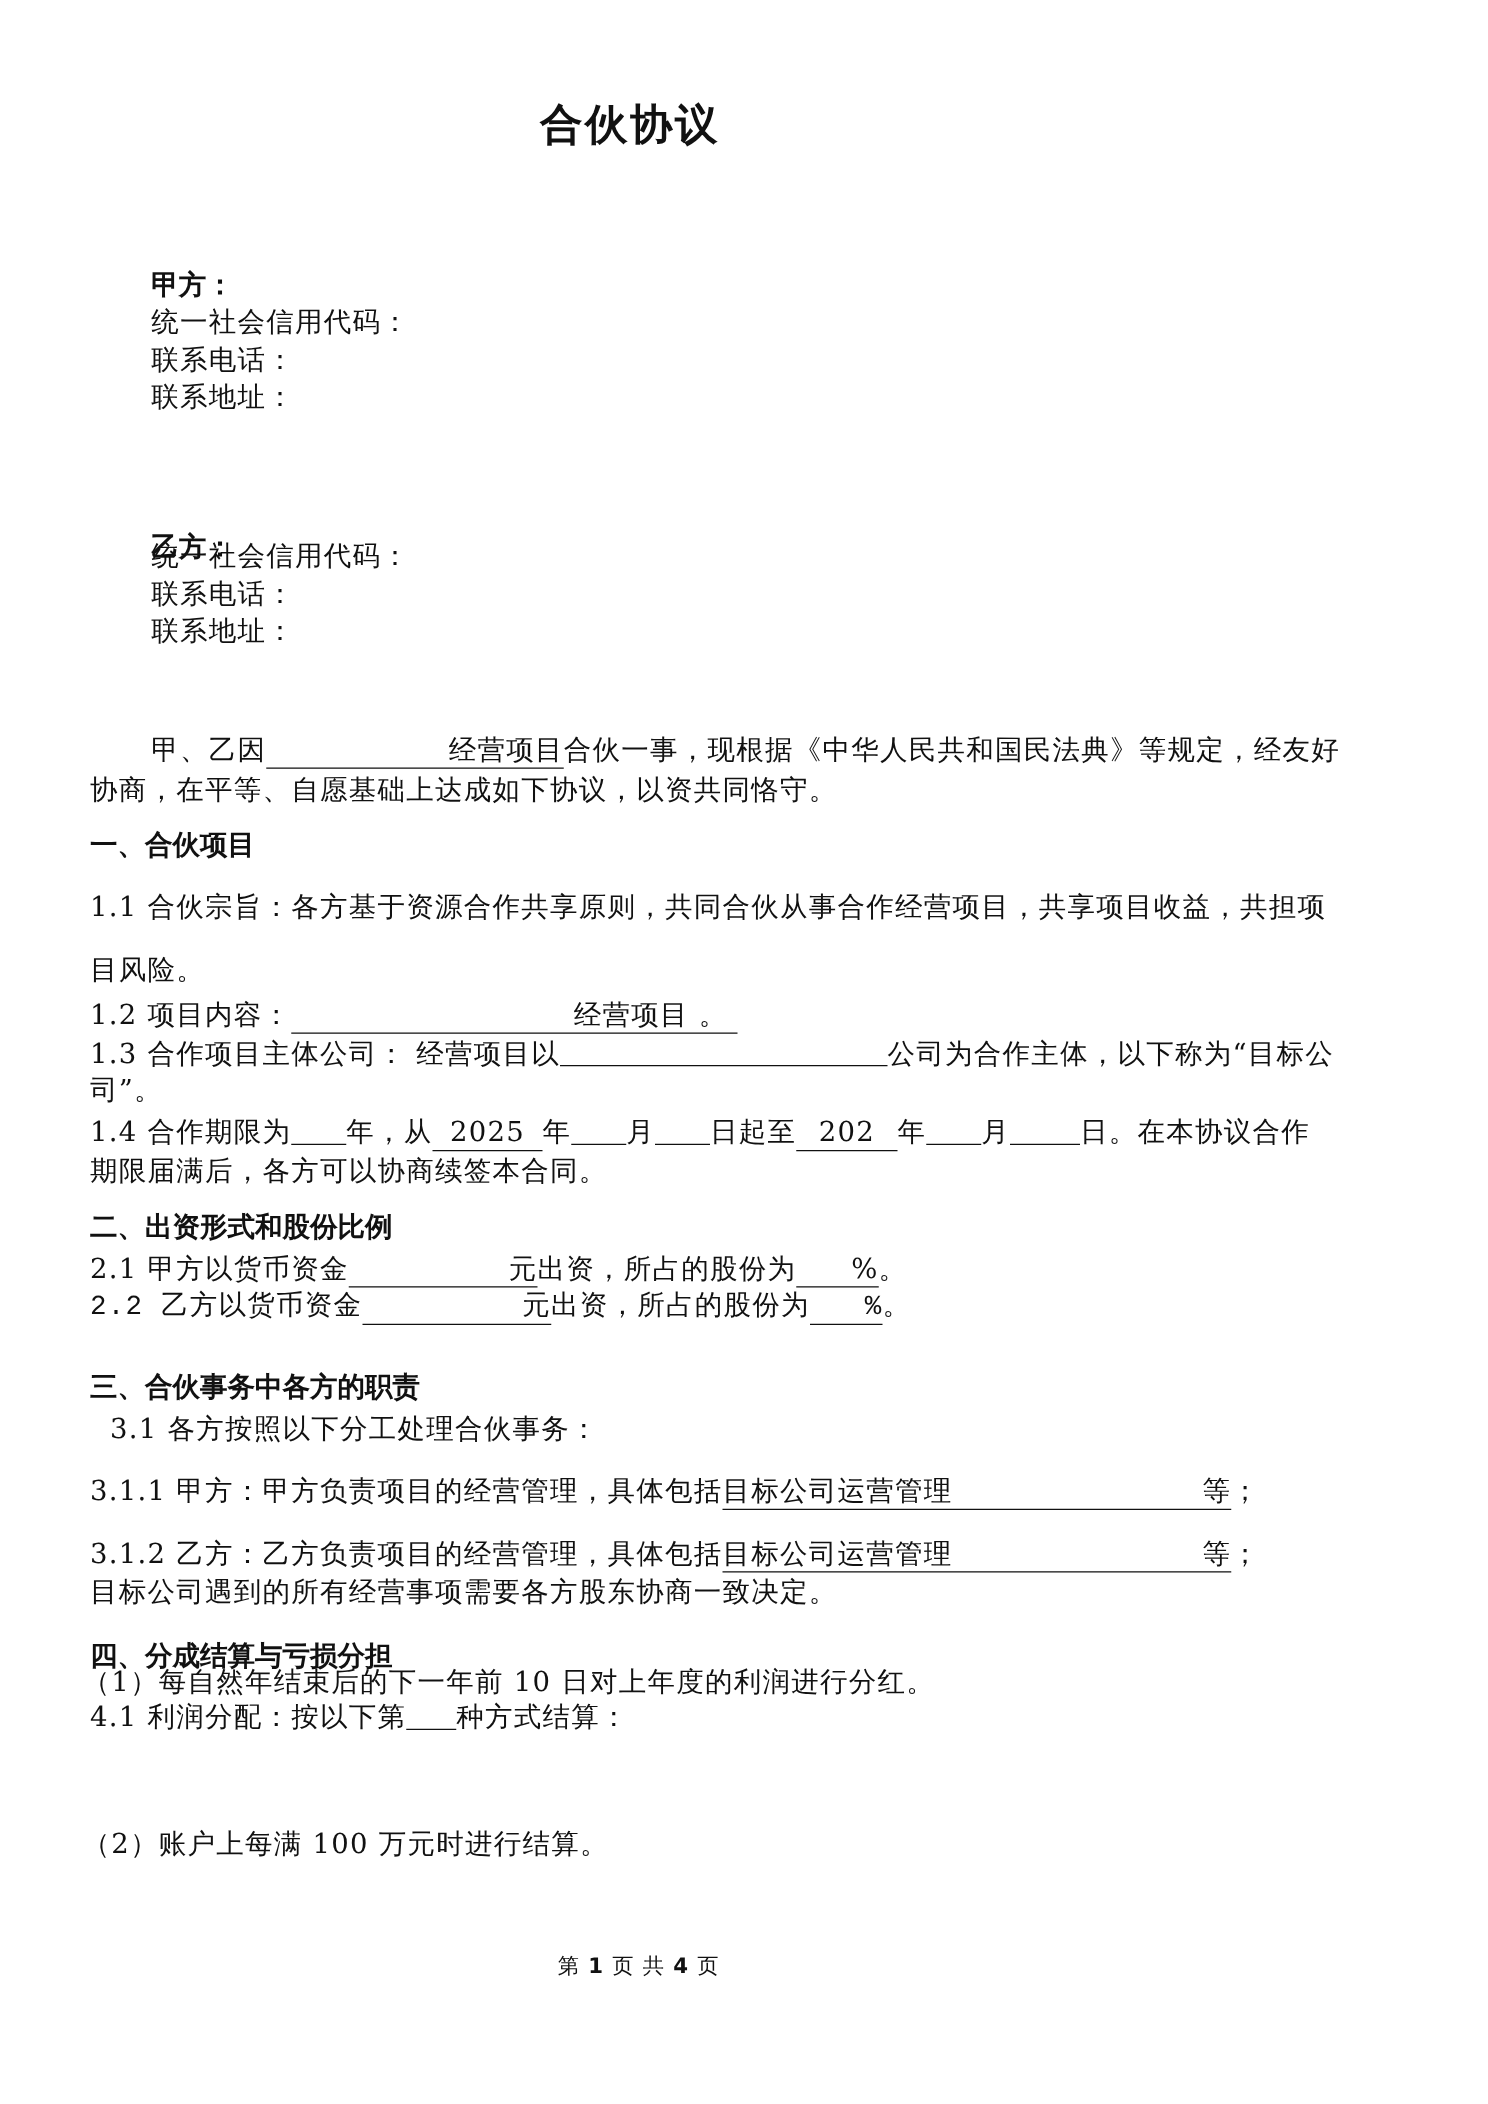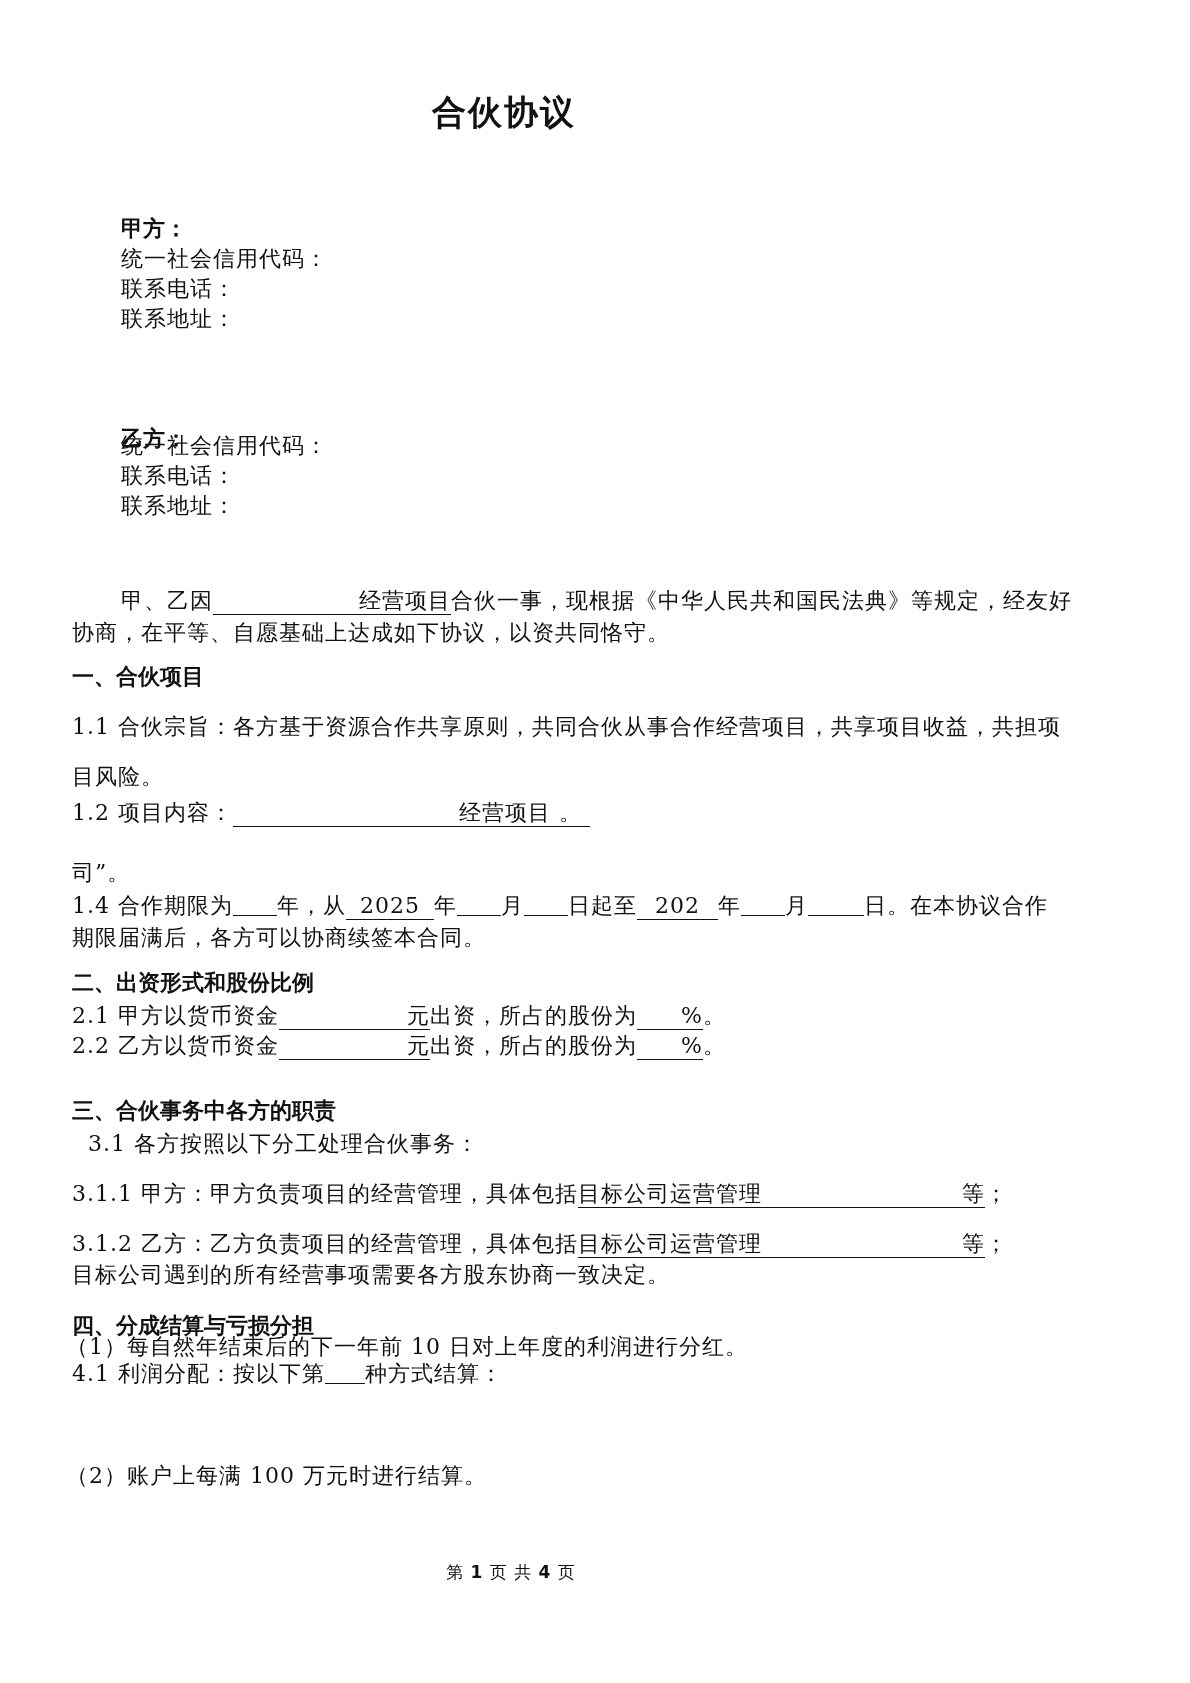--- a/index.html
+++ b/index.html
@@ -1,21 +1,21 @@
 <!DOCTYPE html>
 <html><head>
   <meta charset="utf-8">
   <style>
     html, body { margin: 0; padding: 0; background: #ffffff; }
     body { width: 1190px; height: 1683px; position: relative; overflow: hidden;
            font-family: "DejaVu Serif", "Liberation Serif", serif; color: #111; }
     .page { position: absolute; left: 0; top: 0; width: 1190px; height: 1683px; background: #fff; }
     .ln { position: absolute; left: 72px; font-size: 22px; line-height: 26px; white-space: nowrap; letter-spacing: 1px; }
     .ind { left: 121px; }
-    .title { position: absolute; left: 0; width: 1008px; top: 92px; text-align: center;
+    .title { position: absolute; left: 0; width: 1008px; top: 80px; text-align: center;
              font-size: 34px; font-weight: bold; letter-spacing: 2px; line-height: 40px; }
     .b { font-weight: bold; font-family: "DejaVu Sans", "Liberation Sans", sans-serif; letter-spacing: 0; }
     .blank { display: inline-block; border-bottom: 1.5px solid #111; height: 22px; vertical-align: baseline; margin-bottom: -3px; }
     .ublank { display: inline-block; border-bottom: 1.5px solid #111; }
     .footer { position: absolute; left: 0; width: 1022px; top: 1561px; text-align: center; font-size: 17px; letter-spacing: 1px; }
     .footer b { font-family: "DejaVu Sans", sans-serif; }
   </style>
 </head>
 <body>
 
@@ -37,31 +37,34 @@
     <span>甲、乙因</span><span class="ublank" style="padding-left:146px;"><span>经营项目</span></span><span>合伙一事，现根据《中华人民共和国民法典》等规定，经友好</span>
   </div>
   <div class="ln" style="top:620px;">协商，在平等、自愿基础上达成如下协议，以资共同恪守。</div>
 
   <div class="ln b" style="top:664px;">一、合伙项目</div>
   <div class="ln" style="top:714px;">1.1 合伙宗旨：各方基于资源合作共享原则，共同合伙从事合作经营项目，共享项目收益，共担项</div>
   <div class="ln" style="top:764px;">目风险。</div>
   <div class="ln" style="top:800px;">
     <span>1.2 项目内容：</span><span class="ublank" style="padding-left:226px;"><span>经营项目 。</span>&nbsp;</span>
   </div>
+  <div class="ln" style="top:830px;">
+    <span>1.3 合作项目主体公司：  经营项目以</span><span class="blank" style="width:262px;"></span><span>公司为合作主体，以下称为“目标公</span>
+  </div>
   <div class="ln" style="top:860px;">司”。</div>
   <div class="ln" style="top:893px;">
     <span>1.4  合作期限为</span><span class="blank" style="width:44px;"></span><span>年，从</span><span class="ublank" style="padding:0 14px;"><span>2025</span></span><span>年</span><span class="blank" style="width:44px;"></span><span>月</span><span class="blank" style="width:44px;"></span><span>日起至</span><span class="ublank" style="padding:0 18px;"><span>202</span></span><span>年</span><span class="blank" style="width:44px;"></span><span>月</span><span class="blank" style="width:56px;"></span><span>日。在本协议合作</span>
   </div>
   <div class="ln" style="top:925px;">期限届满后，各方可以协商续签本合同。</div>
 
   <div class="ln b" style="top:970px;">二、出资形式和股份比例</div>
   <div class="ln" style="top:1003px;">
     <span>2.1 甲方以货币资金</span><span class="ublank" style="padding-left:128px;"><span>元</span></span><span>出资，所占的股份为</span><span class="ublank" style="padding-left:44px;"><span>%</span></span><span>。</span>
   </div>
-  <div class="ln" style="top:1033px;">
+  <div class="ln" style="top:1033px;font-family:Liberation Mono, monospace;">
     <span>2.2 乙方以货币资金</span><span class="ublank" style="padding-left:128px;"><span>元</span></span><span>出资，所占的股份为</span><span class="ublank" style="padding-left:44px;"><span>%</span></span><span>。</span>
   </div>
 
   <div class="ln b" style="top:1082px;margin-top:16px;">三、合伙事务中各方的职责</div>
   <div class="ln" style="top:1131px;margin-left:16px;">3.1 各方按照以下分工处理合伙事务：</div>
   <div class="ln" style="top:1181px;">
     <span>3.1.1 甲方：甲方负责项目的经营管理，具体包括</span><span class="ublank"><span>目标公司运营管理</span><span style="display:inline-block;width:200px;"></span><span>等</span></span><span>；</span>
   </div>
   <div class="ln" style="top:1231px;">
     <span>3.1.2 乙方：乙方负责项目的经营管理，具体包括</span><span class="ublank"><span>目标公司运营管理</span><span style="display:inline-block;width:200px;"></span><span>等</span></span><span>；</span>

